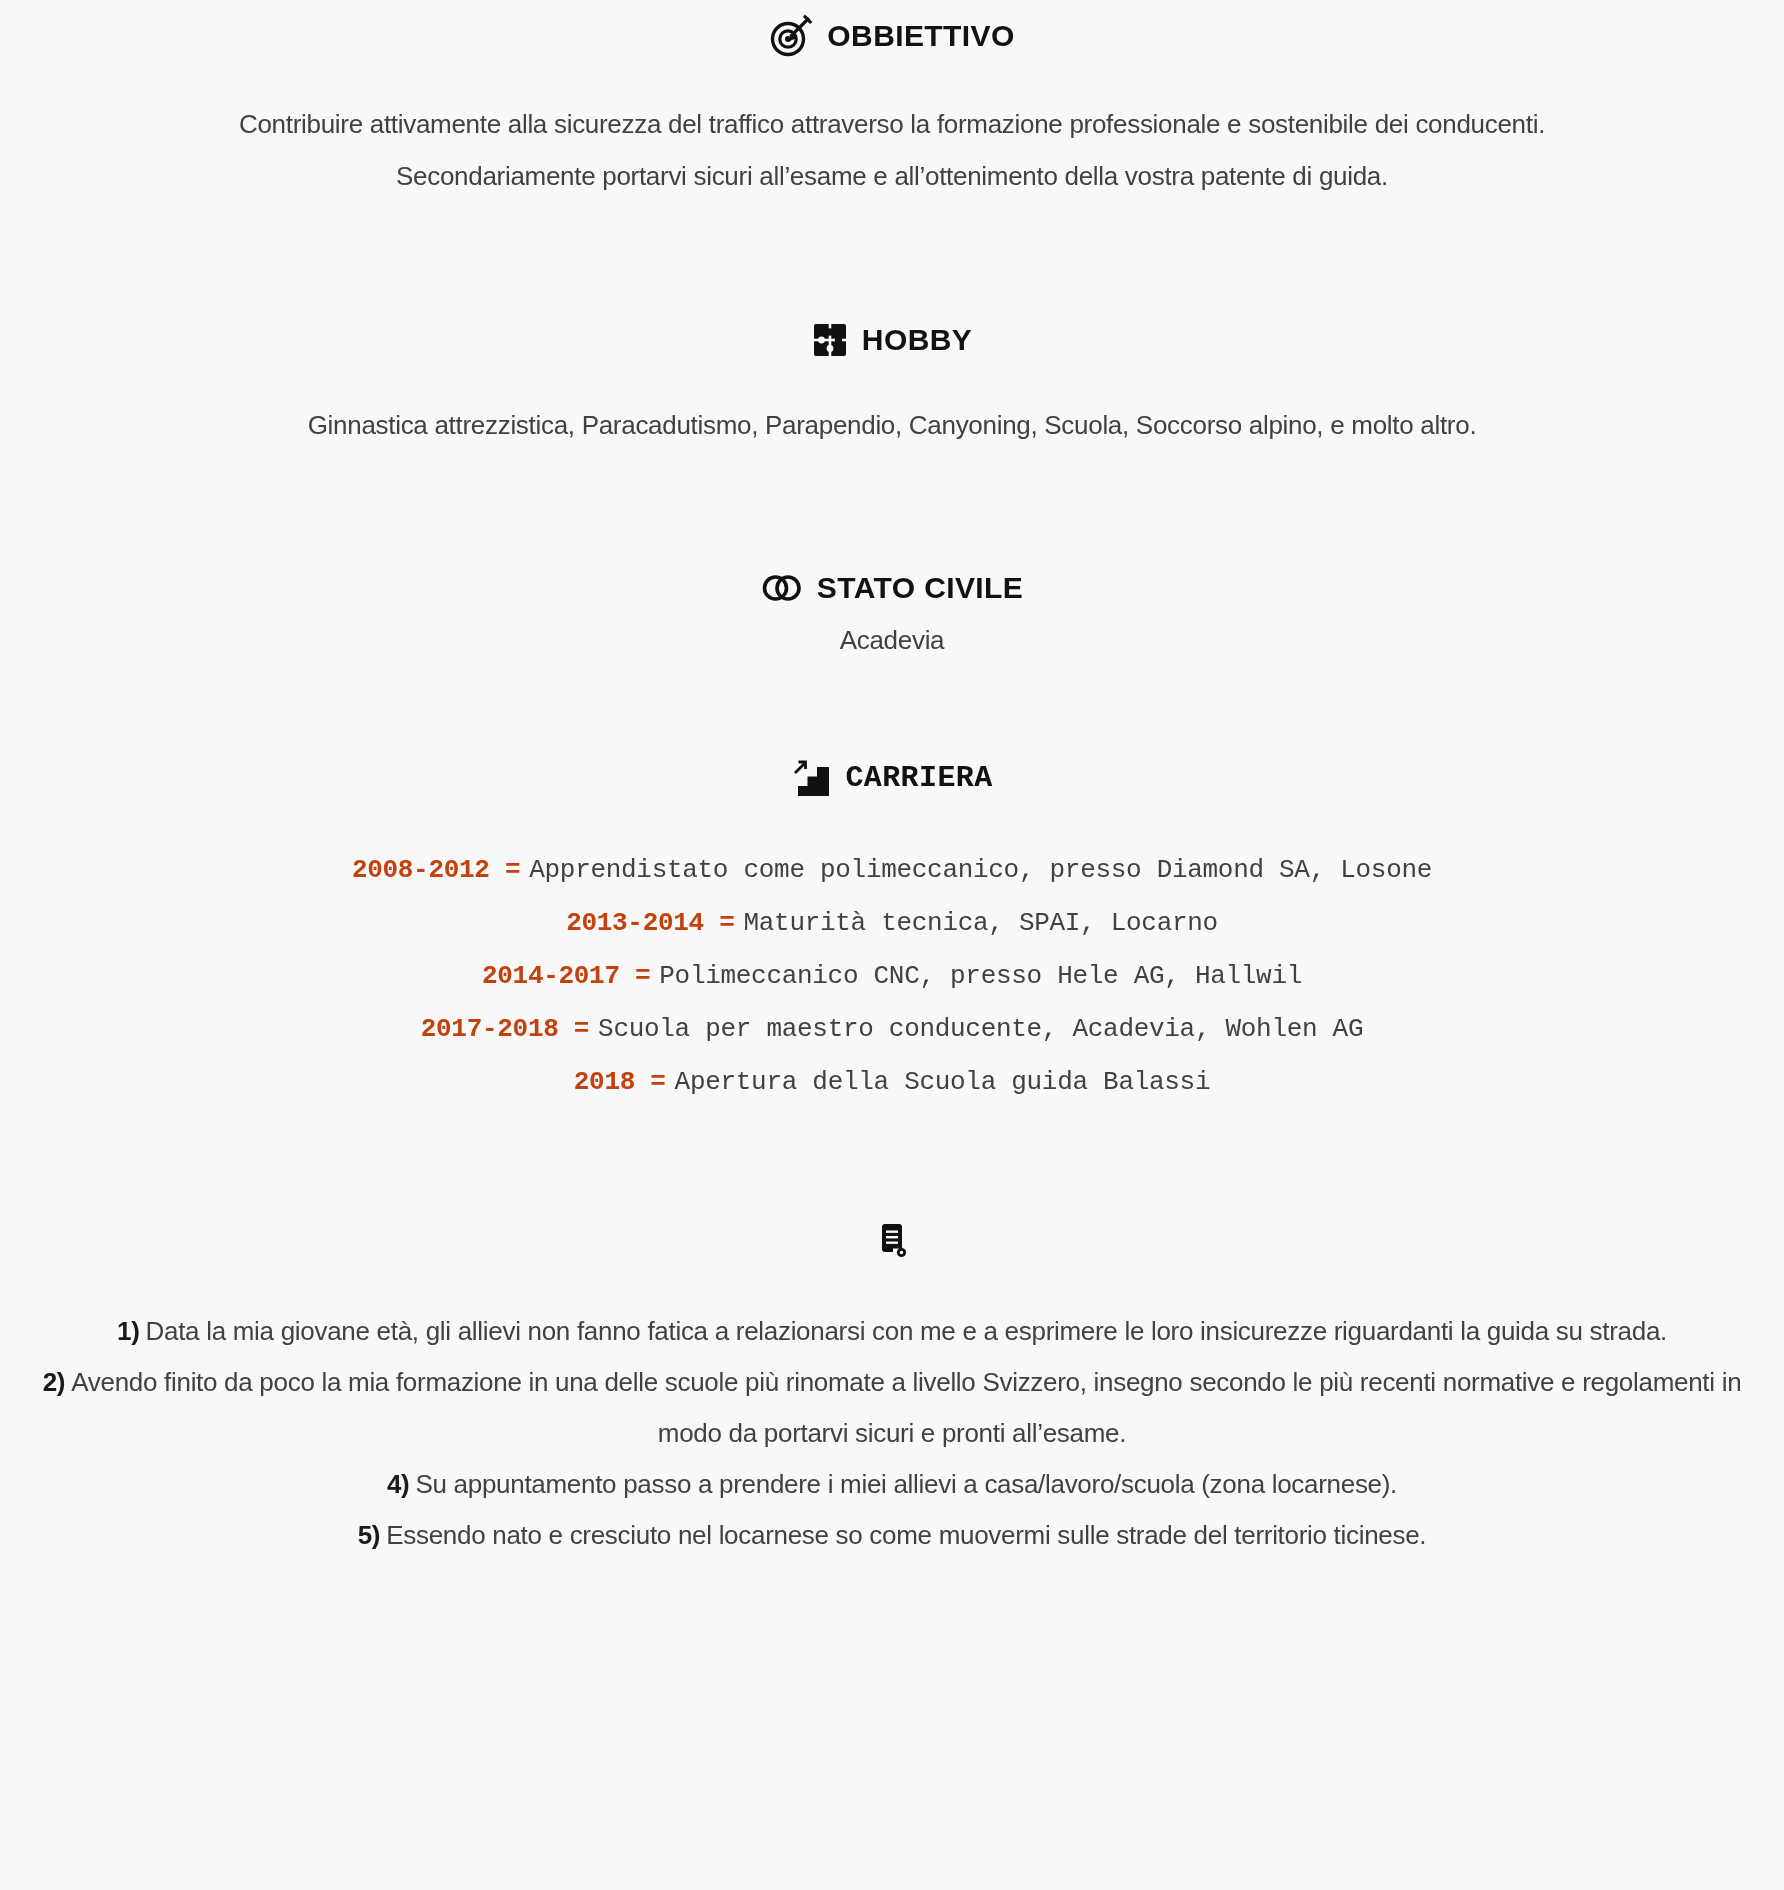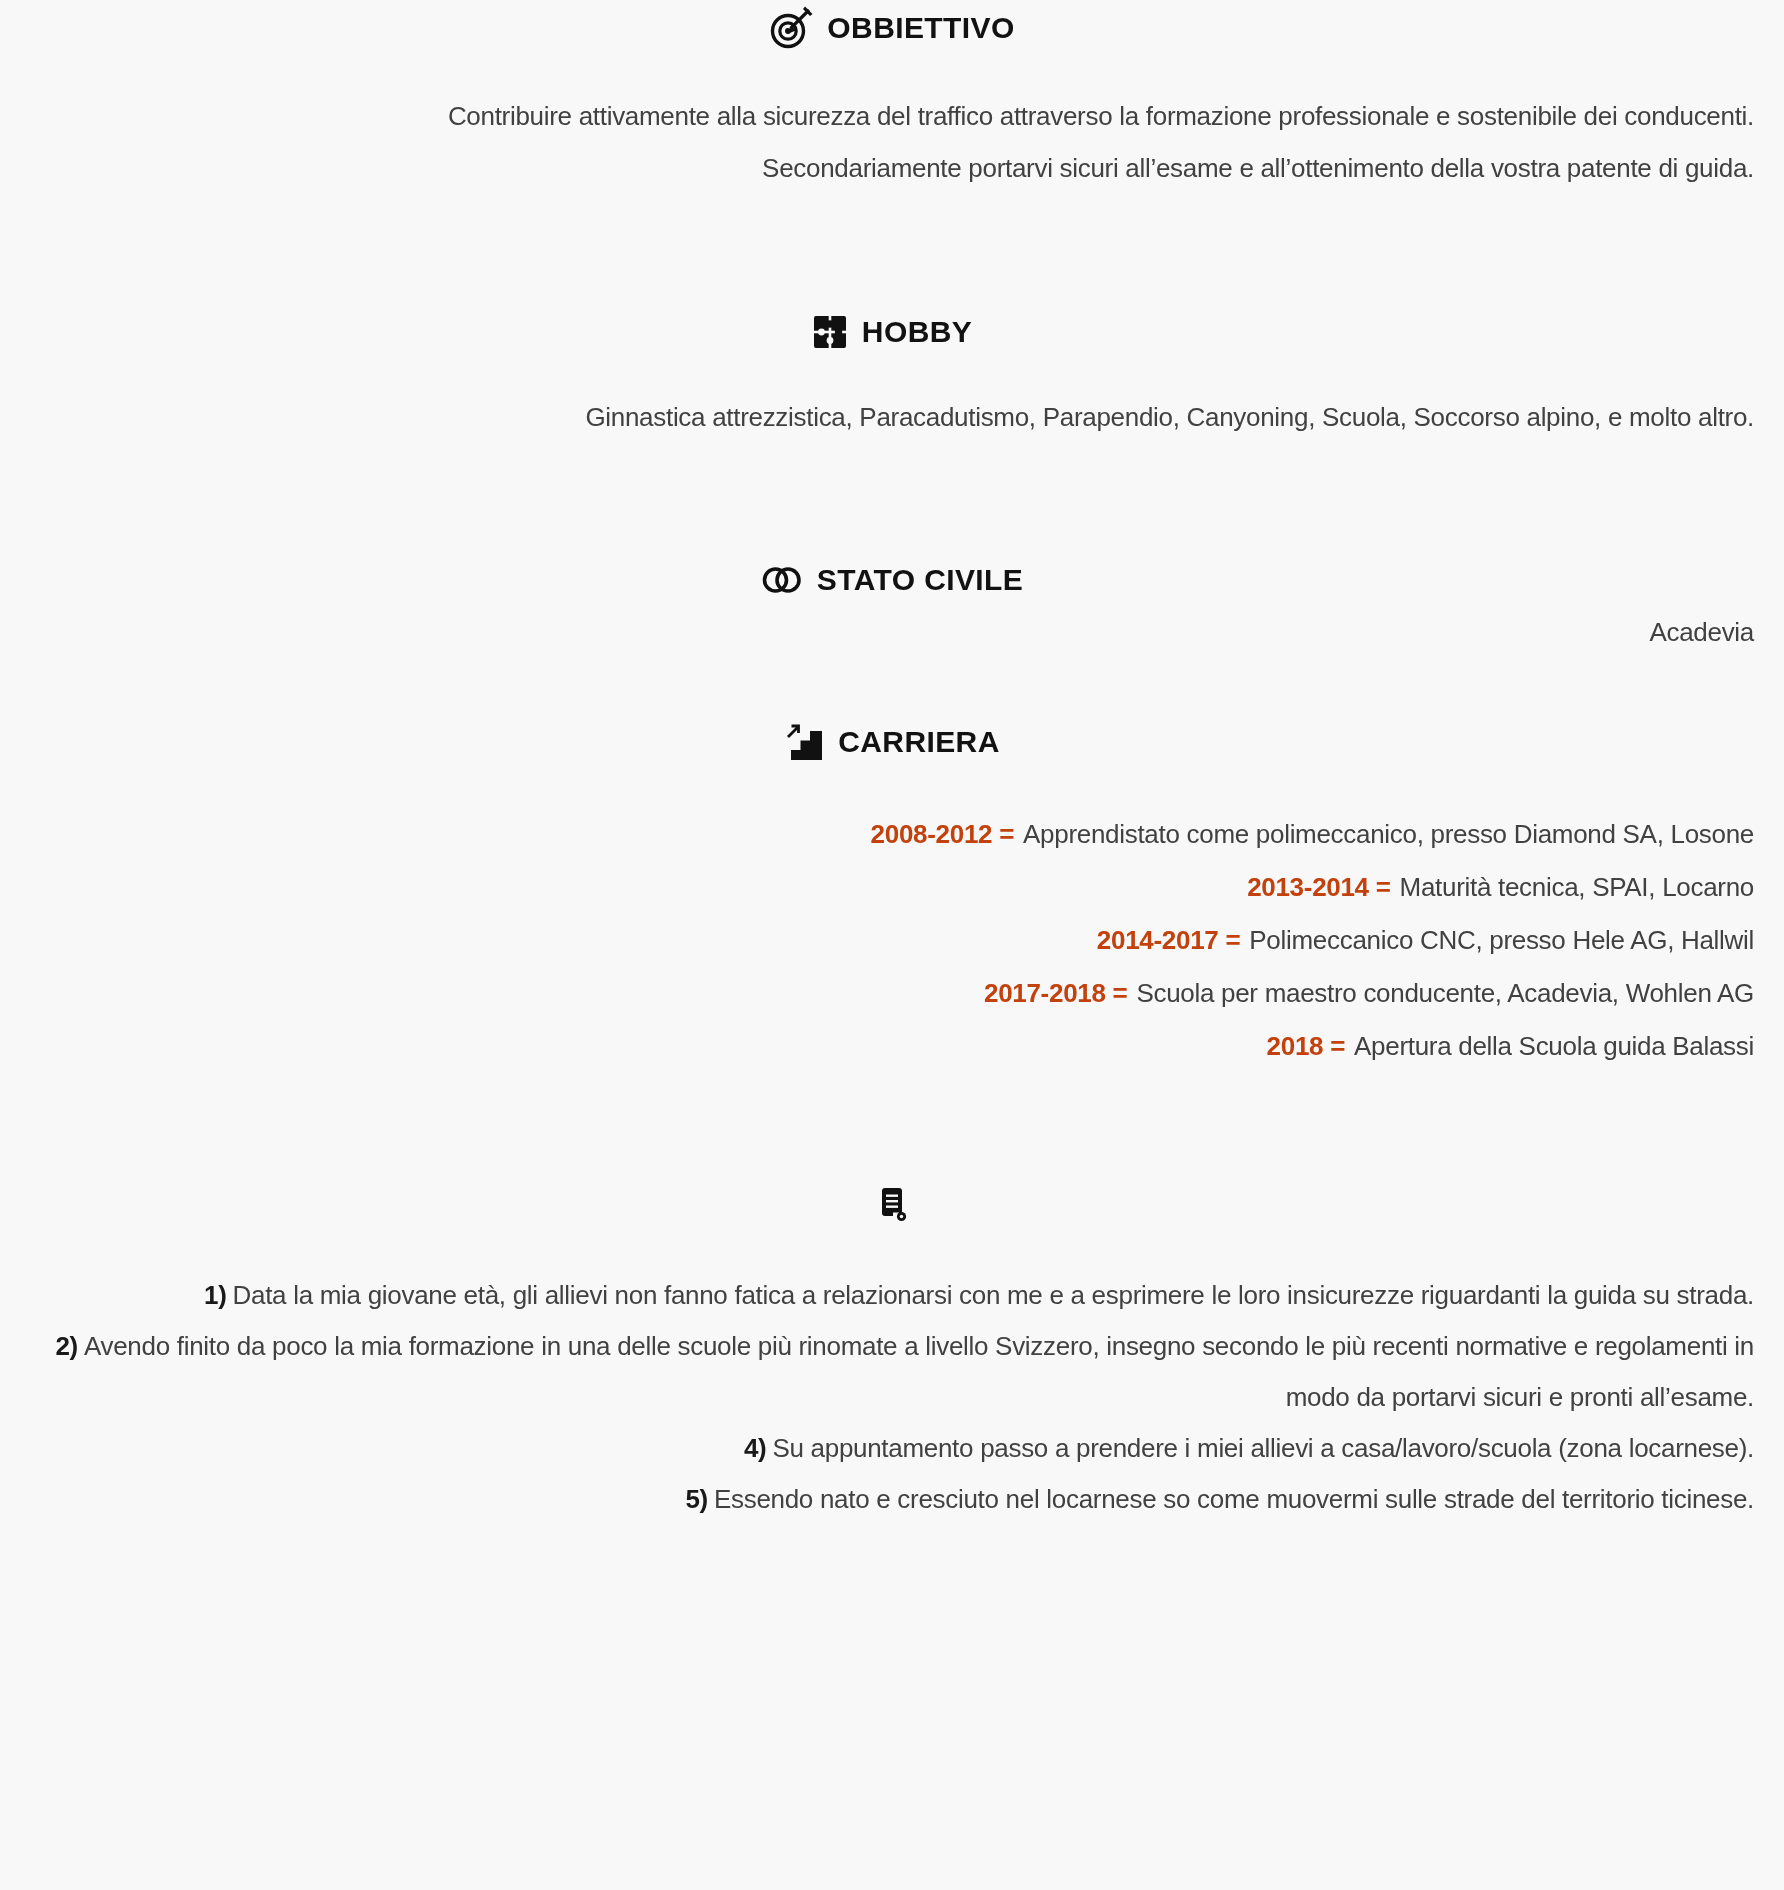--- a/index.html
+++ b/index.html
@@ -3,21 +3,21 @@
 <meta charset="utf-8">
 <style>
   html,body{margin:0;padding:0;}
   body{
     width:1784px;height:1890px;
     background:#f8f8f8;
     font-family:"Liberation Sans",sans-serif;
     color:#414141;
     overflow:hidden;
   }
-  .page{width:1784px;padding-top:4px;box-sizing:border-box;text-align:right;}
+  .page{width:1784px;padding-top:12px;box-sizing:border-box;text-align:center;}
   .section-header{
     display:flex;align-items:center;justify-content:center;
     gap:14px;height:48px;
   }
   .section-header .icon{display:inline-flex;align-items:center;justify-content:center;}
   .section-title{
     margin:0;font-size:30px;font-weight:bold;color:#121212;
     letter-spacing:0.4px;
   }
   .body-text{
@@ -28,21 +28,21 @@
   .single-line{margin-top:35px;}
   .tight-line{margin-top:2px;}
   .career-list{margin-top:42px;}
   .career-line{line-height:53px;}
   .career-period{font-weight:bold;color:#c2410c;margin-right:9px;}
   .motivi-list{margin-top:42px;}
   .motivo{line-height:51px;}
   .motivo-num{font-weight:bold;color:#1a1a1a;margin-right:6px;}
   .mt-sec-hobby{margin-top:114px;}
   .mt-sec-stato{margin-top:113px;}
-  .mt-sec-carriera{margin-top:60px;}
+  .mt-sec-carriera{margin-top:88px;font-family:Liberation Mono, monospace;}
   .mt-sec-motivi{margin-top:107px;}
   svg{display:block;}
 </style>
 </head>
 <body>
 
 <div class="page">
 
   <section>
     <div class="section-header">

